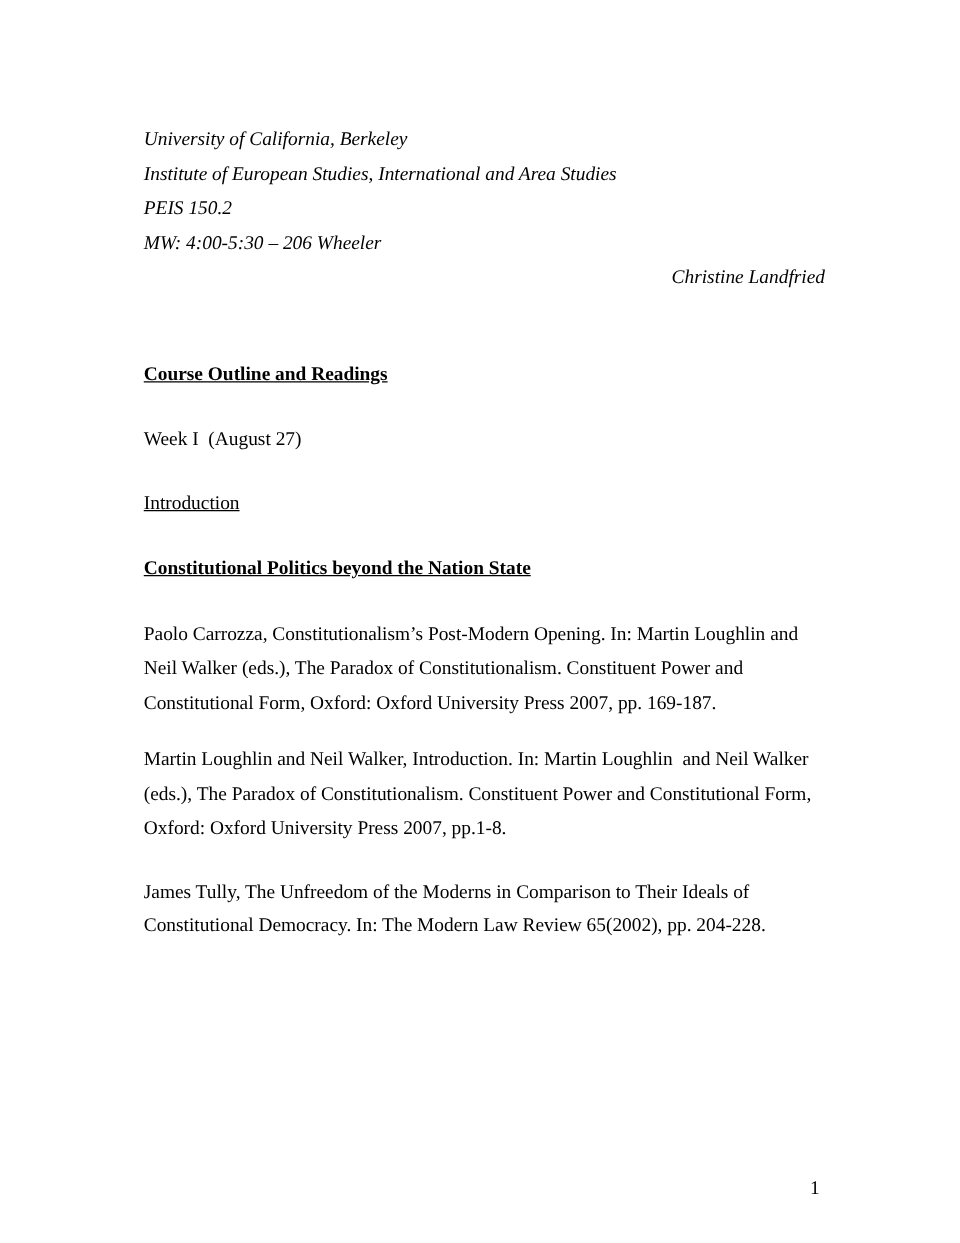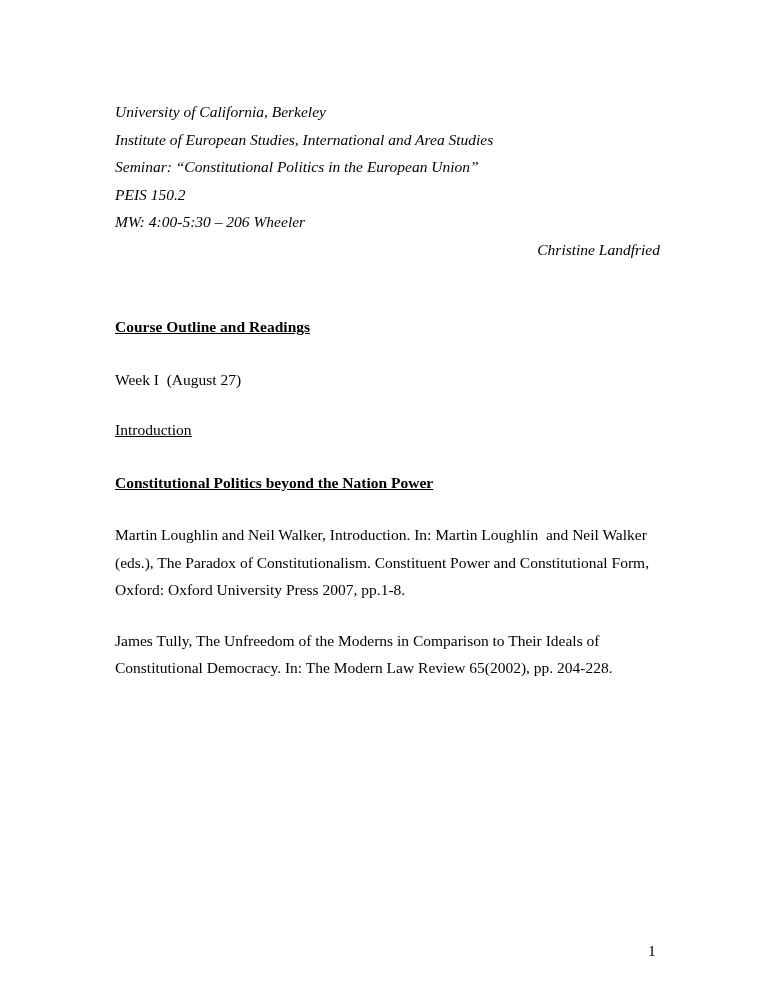--- a/index.html
+++ b/index.html
@@ -48,34 +48,34 @@
 </style>
 </head>
 <body>
 
 <div class="doc-page">
   <div class="doc-content">
 
     <p class="italic">University of California, Berkeley</p>
     <p class="italic">Institute of European Studies, International and Area Studies</p>
 
-    <p class="italic">Seminar: “Constitutional Politics in the European Union”</p>
     <p class="italic">PEIS 150.2</p>
     <p class="italic">MW: 4:00-5:30 – 206 Wheeler</p>
     <p class="italic gap-after-lg">Christine Landfried</p>
 
     <p class="bold gap-after-md2">Course Outline and Readings</p>
 
     <p class="gap-after-md">Week I  (August 27)</p>
 
     <p class="gap-after-md2">Introduction</p>
 
 
-    <p class="bold gap-after-md2">Constitutional Politics beyond the Nation Power</p>
+    <p class="bold gap-after-md2">Constitutional Politics beyond the Nation State</p>
 
+    <p class="gap-after-sm">Paolo Carrozza, Constitutionalism’s Post-Modern Opening. In: Martin Loughlin and Neil Walker (eds.), The Paradox of Constitutionalism. Constituent Power and Constitutional Form, Oxford: Oxford University Press 2007, pp. 169-187.</p>
 
     <p class="gap-after-md">Martin Loughlin and Neil Walker, Introduction. In: Martin Loughlin  and Neil Walker (eds.), The Paradox of Constitutionalism. Constituent Power and Constitutional Form, Oxford: Oxford University Press 2007, pp.1-8.</p>
 
     <p>James Tully, The Unfreedom of the Moderns in Comparison to Their Ideals of Constitutional Democracy. In: The Modern Law Review 65(2002), pp. 204-228.</p>
 
   </div>
 
   <div class="page-number">1</div>
 </div>
 

